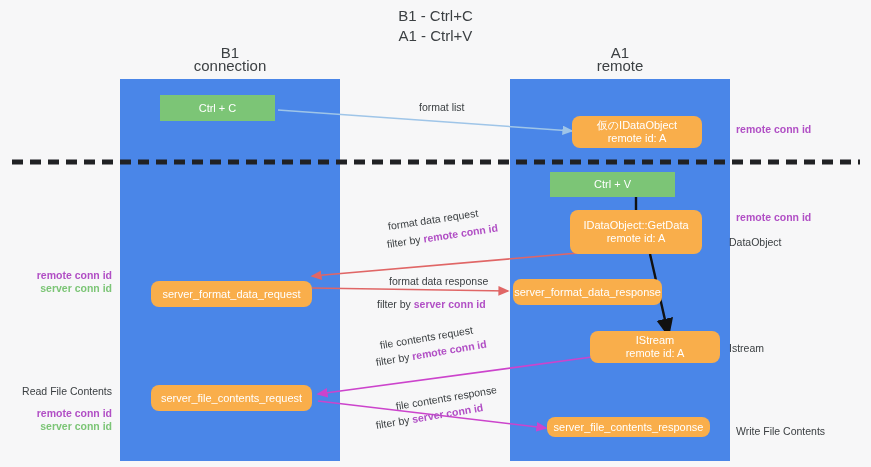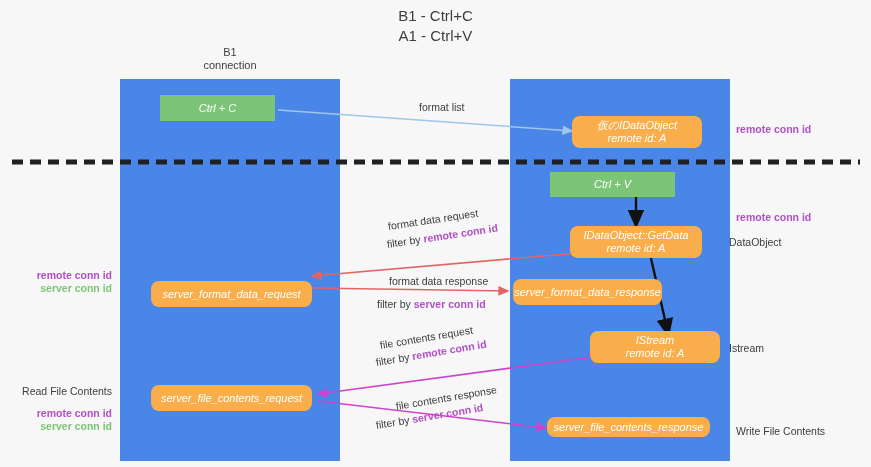--- a/index.html
+++ b/index.html
@@ -13,31 +13,31 @@
   }
   .stage{position:absolute;left:0;top:0;width:871px;height:467px;}
   .svg-layer{position:absolute;left:0;top:0;width:871px;height:467px;pointer-events:none;}
 
   .title{
     position:absolute;left:0;top:6px;width:871px;
     text-align:center;font-size:15px;line-height:20px;color:#3c4043;
   }
 
   .col-head{
-    position:absolute;text-align:center;font-size:11px;line-height:13px;color:#3c4043;
+    position:absolute;text-align:center;font-size:15px;line-height:13px;color:#3c4043;
   }
   .col-head .l1{display:block;}
   .col-head .l2{display:block;}
 
   .lane{position:absolute;background:#4a86e8;}
 
   .box{
     position:absolute;box-sizing:border-box;
     display:flex;flex-direction:column;align-items:center;justify-content:center;
-    color:#ffffff;font-size:11px;line-height:13px;text-align:right;font-style:italic;
+    color:#ffffff;font-size:11px;line-height:13px;text-align:right;
   }
   .box.orange{background:#f9ae4b;border-radius:8px;}
   .box.green{background:#7cc576;}
   .box .l2{display:block;}
 
   .mtext{
     position:absolute;font-size:10.5px;line-height:13px;color:#3c4043;white-space:nowrap;
   }
   .mtext.rot-up{transform:rotate(-8.5deg);transform-origin:left center;}
   .mtext.rot-up2{transform:rotate(-9.5deg);transform-origin:left center;}
@@ -59,20 +59,24 @@
 
   <div class="title">
     <span>B1 - Ctrl+C</span><br>
     <span>A1 - Ctrl+V</span>
   </div>
 
   <div class="col-head" style="left:120px;top:46px;width:220px;">
     <span class="l1">B1</span>
     <span class="l2">connection</span>
   </div>
+  <div class="col-head" style="left:510px;top:46px;width:220px;">
+    <span class="l1">A1</span>
+    <span class="l2">remote</span>
+  </div>
 
   <div class="lane" style="left:120px;top:79px;width:220px;height:382px;"></div>
   <div class="lane" style="left:510px;top:79px;width:220px;height:382px;"></div>
 
   <svg class="svg-layer" viewBox="0 0 871 467">
     <defs>
       <marker id="ar-blue" markerWidth="7" markerHeight="7" refX="6" refY="3" orient="auto">
         <path d="M0,0 L7,3 L0,6 z" fill="#9fc5e8"></path>
       </marker>
       <marker id="ar-red" markerWidth="7" markerHeight="7" refX="6" refY="3" orient="auto">
@@ -109,21 +113,21 @@
 
   <div class="box orange" style="left:572px;top:116px;width:130px;height:32px;">
     <span>仮のIDataObject</span>
     <span class="l2">remote id: A</span>
   </div>
 
   <div class="box green" style="left:550px;top:172px;width:125px;height:25px;">
     <span>Ctrl + V</span>
   </div>
 
-  <div class="box orange" style="left:570px;top:226px;width:132px;height:32px;">
+  <div class="box orange" style="left:570px;top:210px;width:132px;height:44px;">
     <span>IDataObject::GetData</span>
     <span class="l2">remote id: A</span>
   </div>
 
   <div class="box orange" style="left:151px;top:281px;width:161px;height:26px;">
     <span>server_format_data_request</span>
   </div>
 
   <div class="box orange" style="left:513px;top:279px;width:149px;height:26px;">
     <span>server_format_data_response</span>

